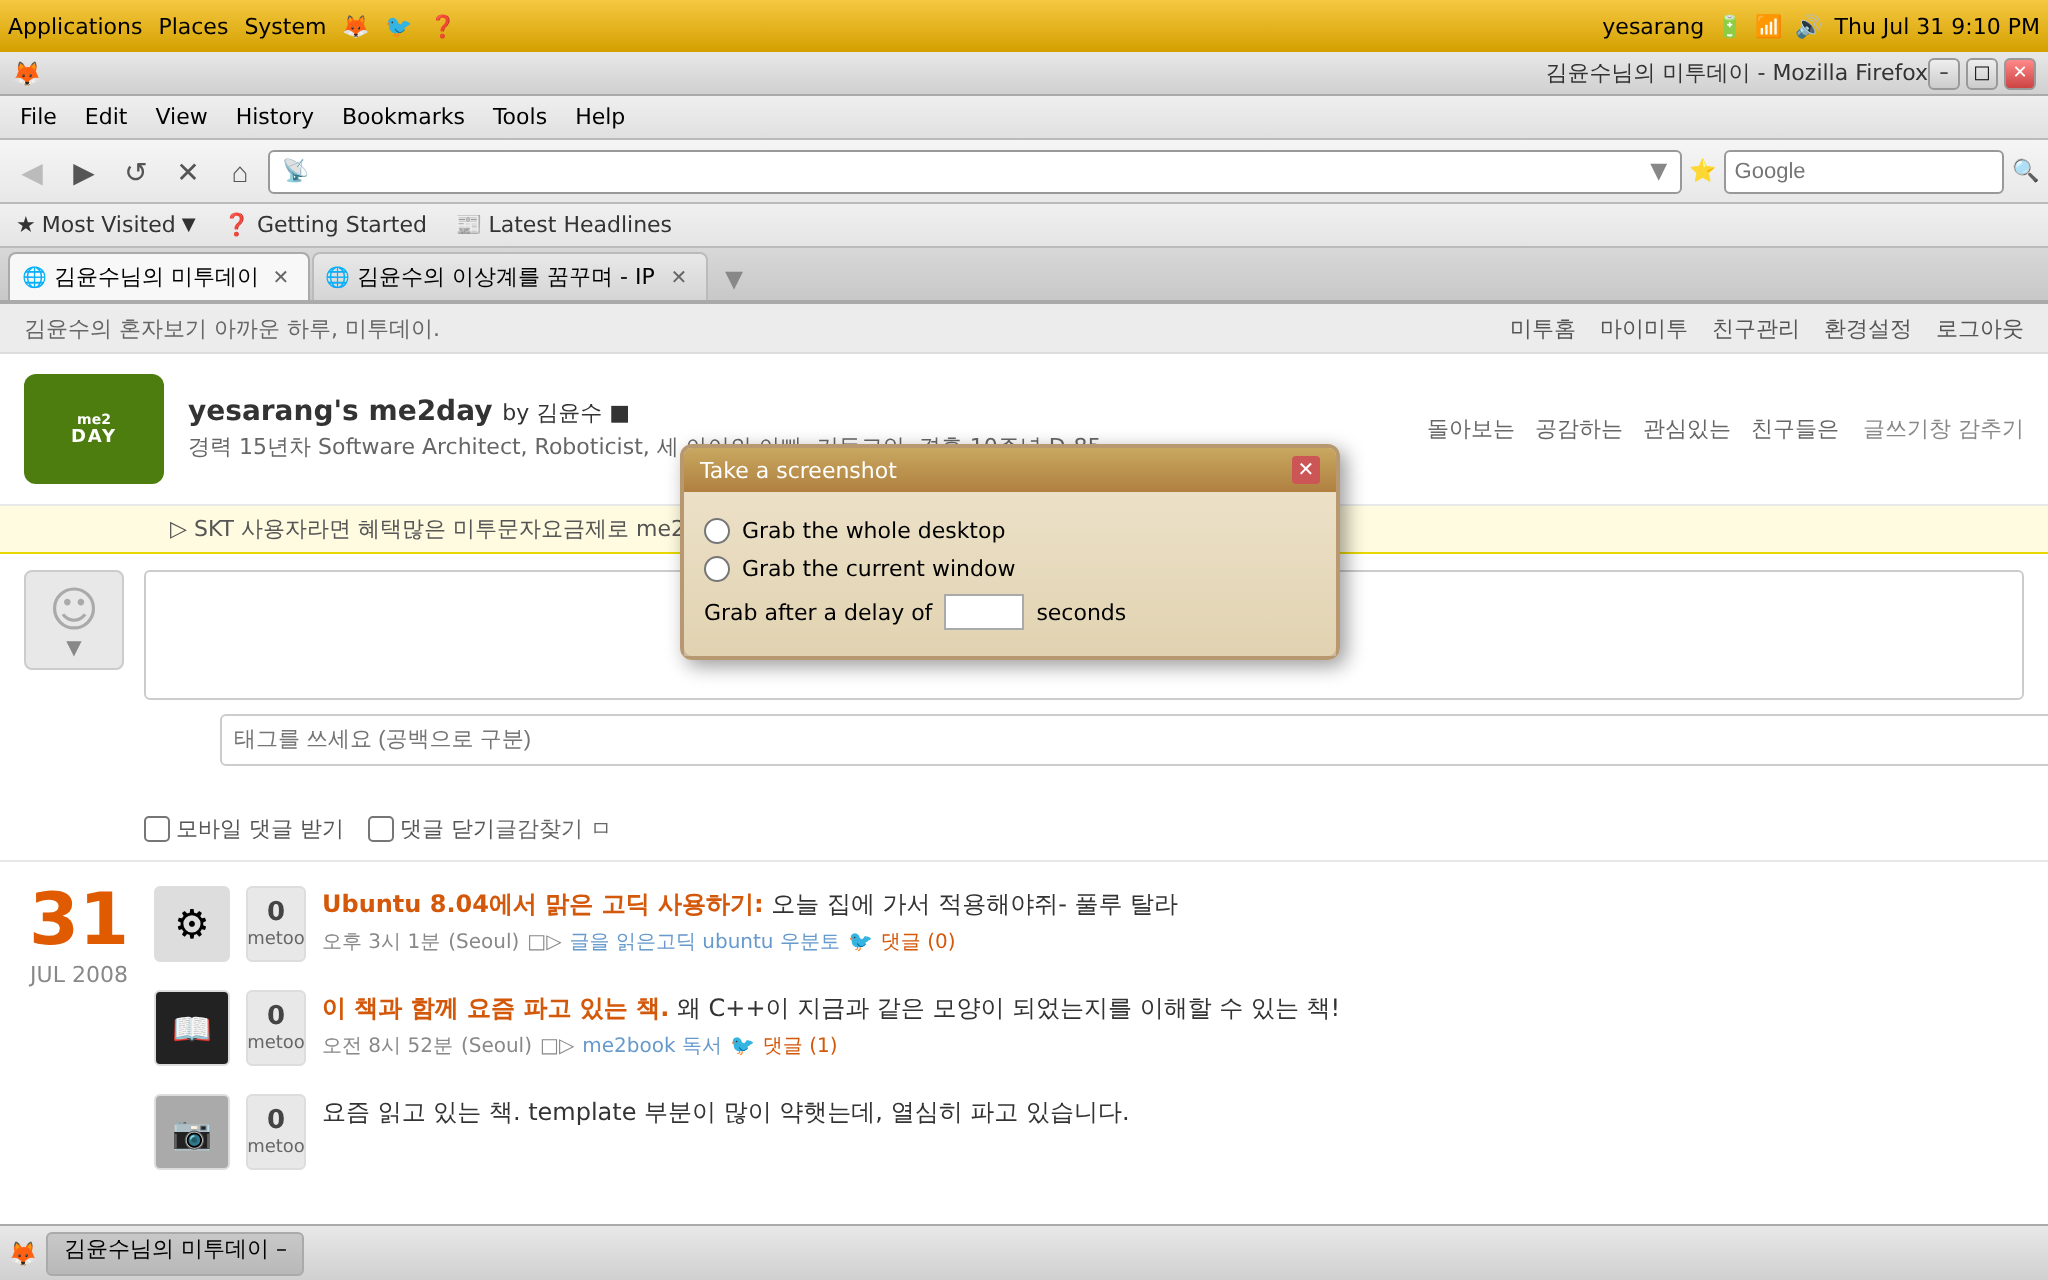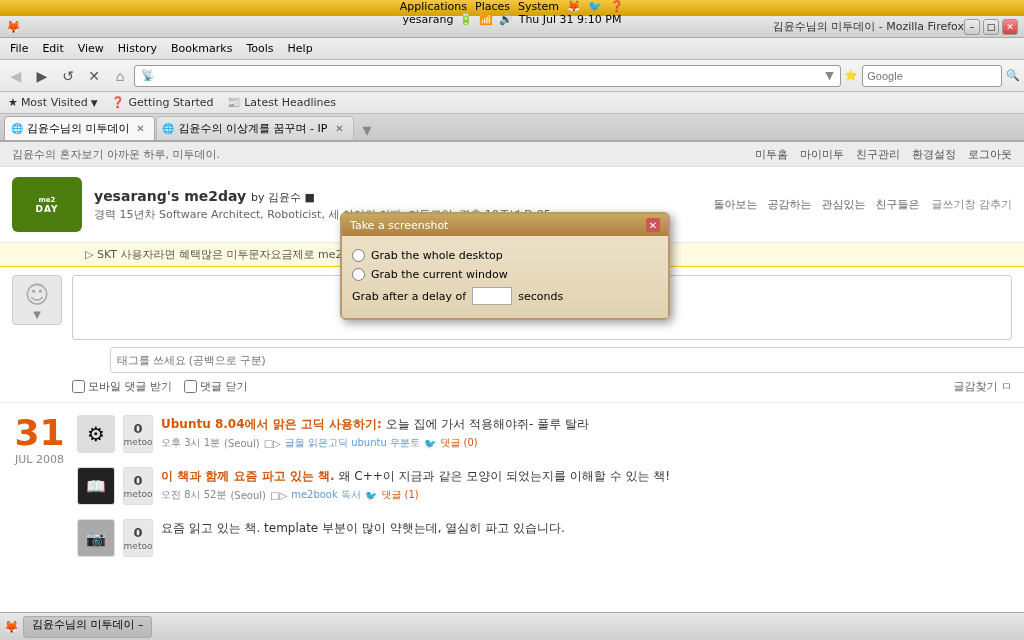--- a/index.html
+++ b/index.html
@@ -2,28 +2,27 @@
 <html><head>
   <meta charset="utf-8">
   <style>
     * { margin: 0; padding: 0; box-sizing: border-box; }
     body { font-family: 'DejaVu Sans', Arial, sans-serif; font-size: 12px; background: #ddd; overflow: hidden; width: 1024px; height: 640px; }
 
     
     #system-bar {
       background: #c4a000;
       background: linear-gradient(to bottom, #f5c842, #d4a000);
-      height: 16px;
+      height: 26px;
       display: flex;
       align-items: center;
       justify-content: space-between;
       padding: 0 4px;
       color: #000;
       font-size: 11px;
-      flex-direction: column;
     }
     #system-bar .left { display: flex; gap: 8px; align-items: center; }
     #system-bar .right { display: flex; gap: 6px; align-items: center; }
 
     
     #title-bar {
       background: linear-gradient(to bottom, #e8e8e8, #d0d0d0);
       height: 22px;
       display: flex;
       align-items: center;
@@ -199,21 +198,21 @@
     #write-form .char-count { font-size: 11px; color: #888; margin-bottom: 4px; }
     #write-textarea {
       width: 100%; height: 65px; border: 1px solid #ccc; border-radius: 3px;
       padding: 4px; font-size: 12px; resize: none; outline: none;
     }
     #write-tags {
       width: 100%; height: 26px; border: 1px solid #ccc; border-radius: 3px;
       padding: 0 6px; font-size: 11px; margin-top: 4px; margin-left: 38px;
     }
     #write-options {
-      display: flex; align-items: center; justify-content: space-between; margin-top: 6px;
+      display: flex; align-items: center; margin-top: 24px;
     }
     #write-options .checkboxes { display: flex; gap: 12px; font-size: 11px; color: #555; align-items: center; }
     #write-options .checkboxes label { display: flex; align-items: center; gap: 3px; }
     .write-btn {
       padding: 3px 10px; border-radius: 3px; border: 1px solid #bbb;
       background: linear-gradient(to bottom, #f5f5f5, #e0e0e0);
       font-size: 11px; cursor: pointer;
     }
     .write-btn.primary { background: linear-gradient(to bottom, #7bc87b, #5a9e5a); color: white; border-color: #4a8e4a; }
     #write-search { font-size: 11px; color: #666; cursor: pointer; }

